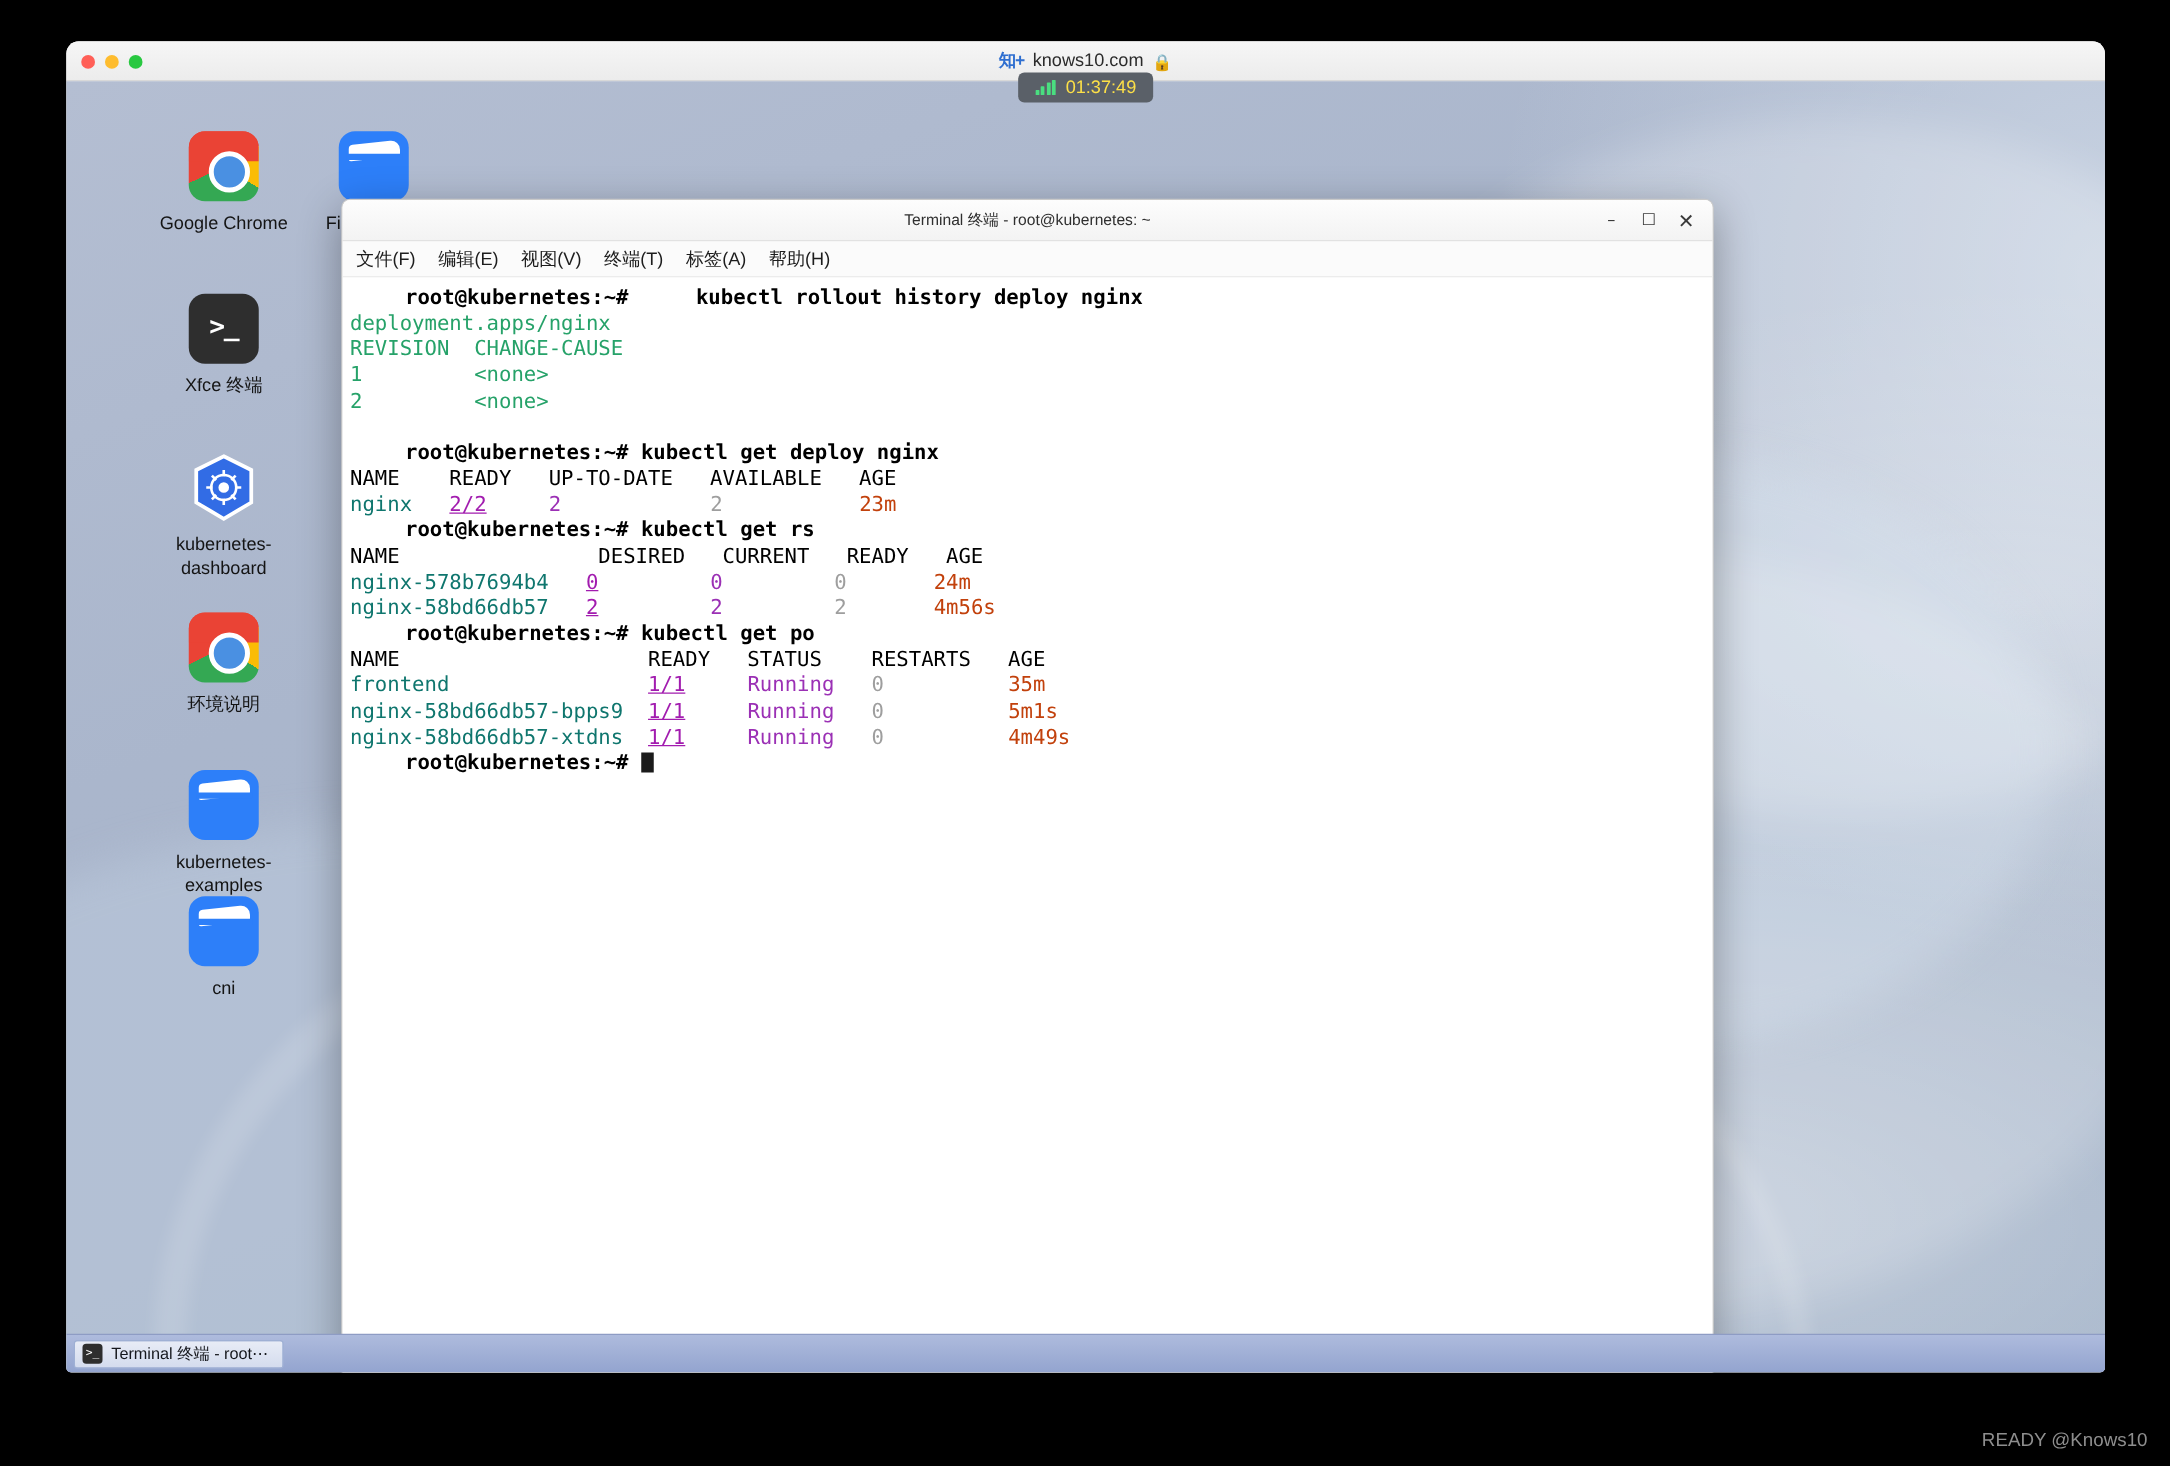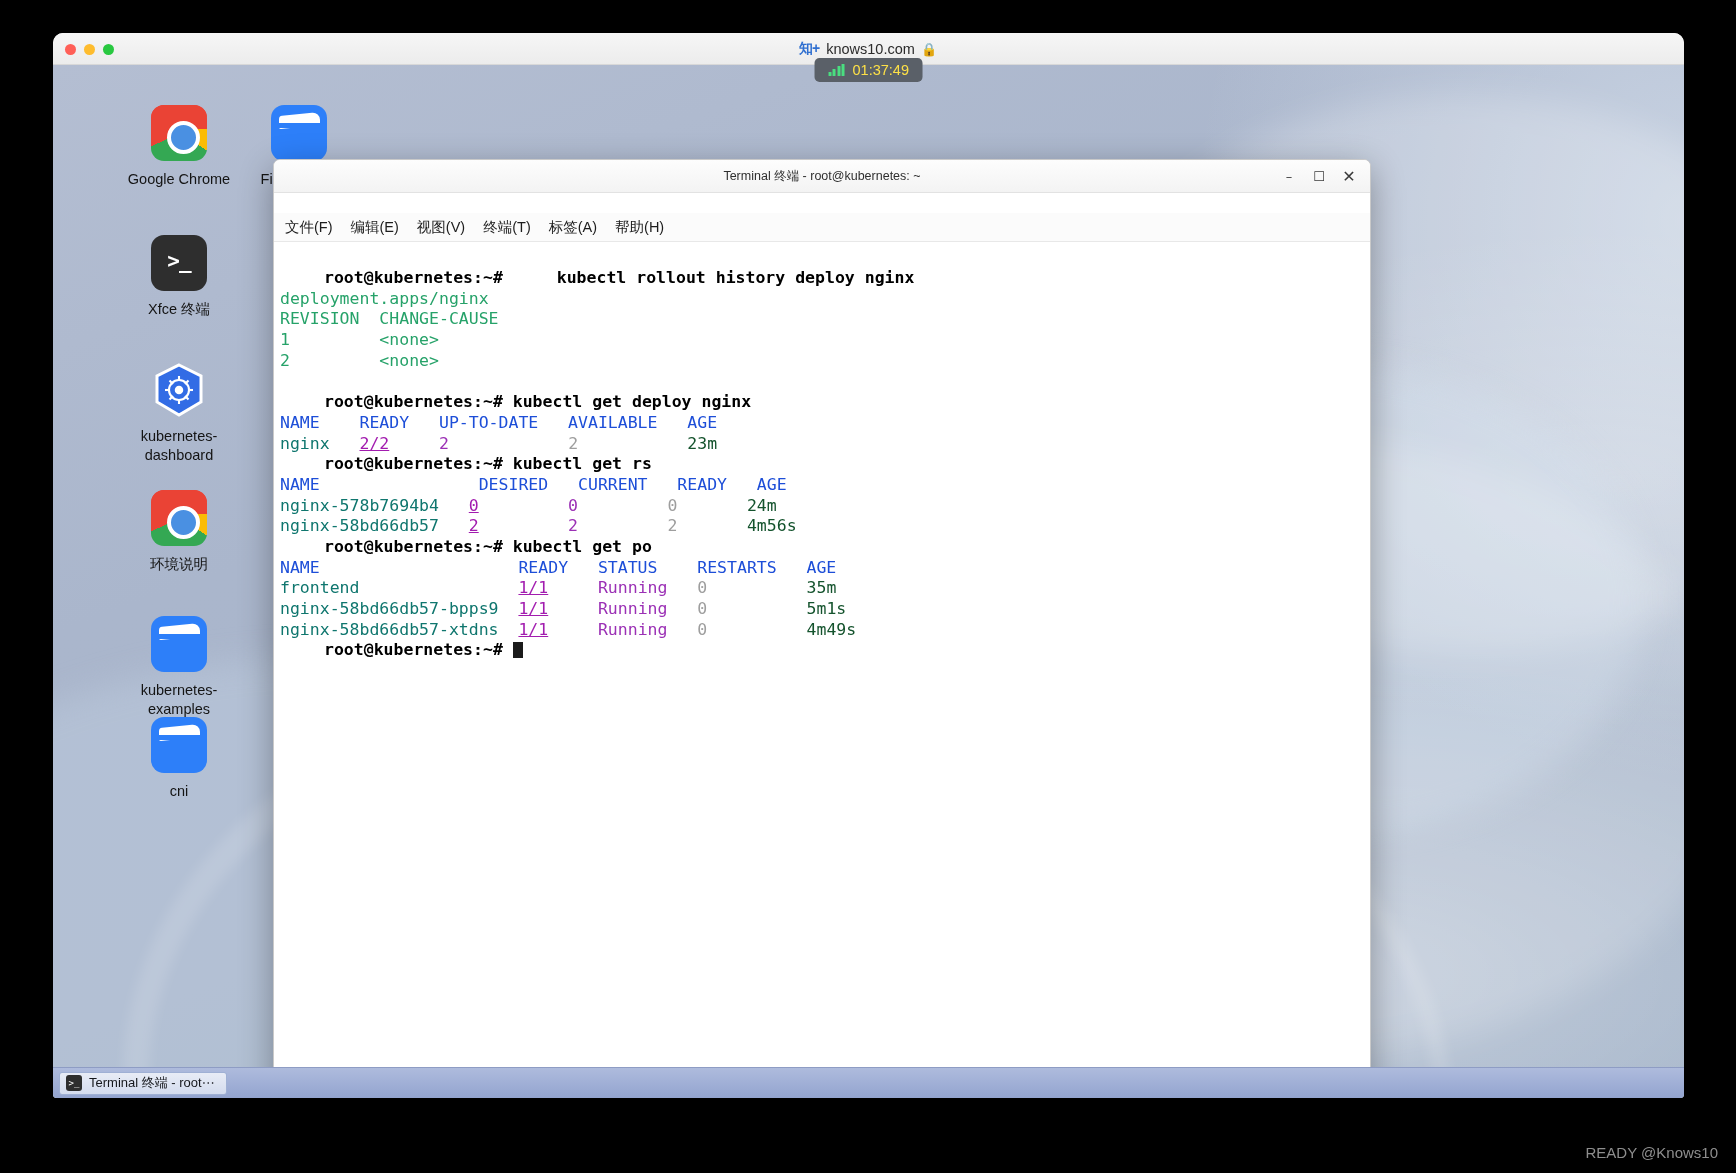--- a/index.html
+++ b/index.html
@@ -136,21 +136,21 @@
 
   
   #terminal {
     position: absolute; left: 220px; top: 94px;
     width: 1098px; height: 1011px;
     background: #fff;
     border: 1px solid #c9c9c9;
     border-radius: 7px 7px 3px 3px;
     box-shadow: 0 10px 34px rgba(0,0,0,.33);
     overflow: hidden;
-    display: flex; flex-direction: column; gap: 20px;
+    display: flex; flex-direction: column;
   }
   #term-title {
     height: 33px; position: relative; flex: none;
     background: linear-gradient(#fdfdfd, #f3f3f3);
     border-bottom: 1px solid #e2e2e2;
   }
   #term-title .tt-text {
     position: absolute; left: 0; right: 0; top: 0; height: 33px;
     display: flex; align-items: center; justify-content: center;
     font-size: 12.5px; color: #2f2f2f;
@@ -172,26 +172,26 @@
 
   #term-body {
     flex: 1; background: #ffffff; padding: 6px 0 0 6px; overflow: hidden;
     font-family: "DejaVu Sans Mono", monospace;
     font-size: 16.5px; line-height: 20.7px;
     white-space: pre;
   }
   .ln { display: block; height: 20.7px; }
   .c-prompt { color: #000000; font-weight: bold; margin-left: 44px; }
   .c-green  { color: #26a269; }
-  .c-head   { color: #1d4ed8; text-align: right; }
+  .c-head   { color: #000000; text-align: right; }
   .c-cyan   { color: #0f766e; }
   .c-lgreen { color: #a21caf; text-decoration: underline; }
   .c-purple { color: #9b30b5; }
   .c-gray   { color: #9e9e9e; }
-  .c-orange { color: #14532d; }
+  .c-orange { color: #c2410c; }
   .cursor {
     display: inline-block; width: 10px; height: 16px; background: #1b1b1b;
     vertical-align: -3px;
   }
 
   
   #taskbar {
     position: absolute; left: 0; bottom: 0; width: 1631px; height: 31px;
     background: linear-gradient(#aebbdd, #93a4cf);
     border-top: 1px solid #8e9cc4;

